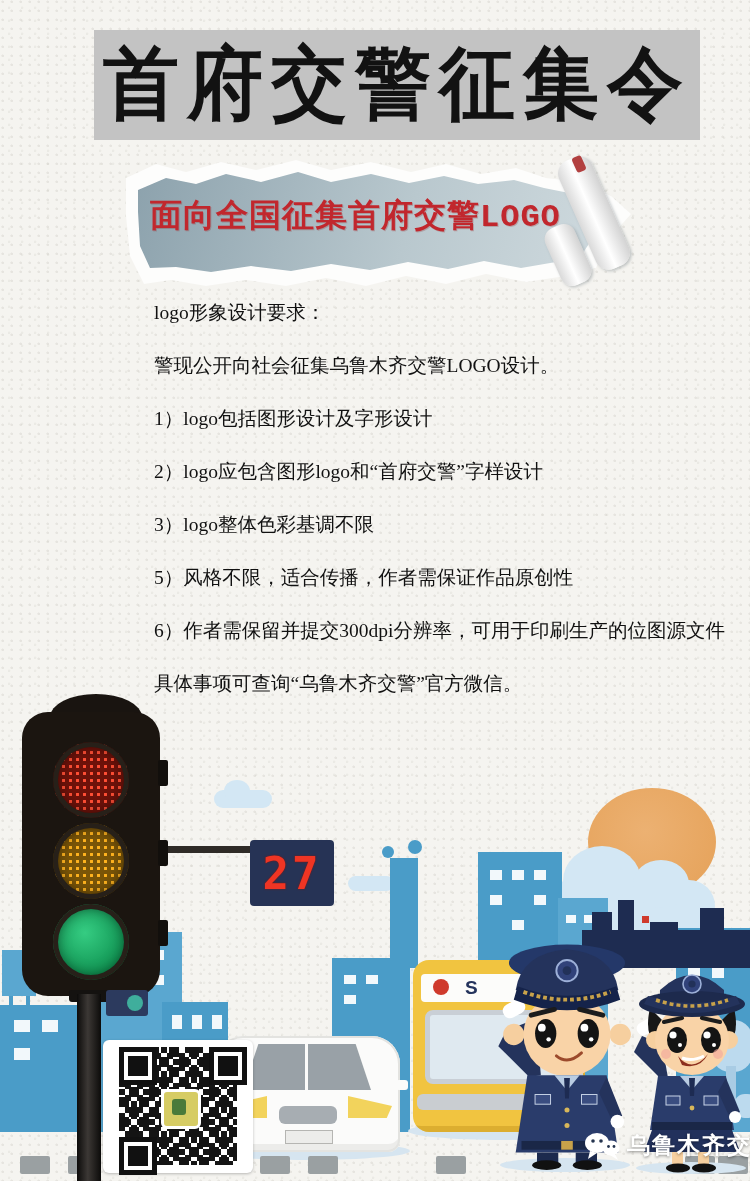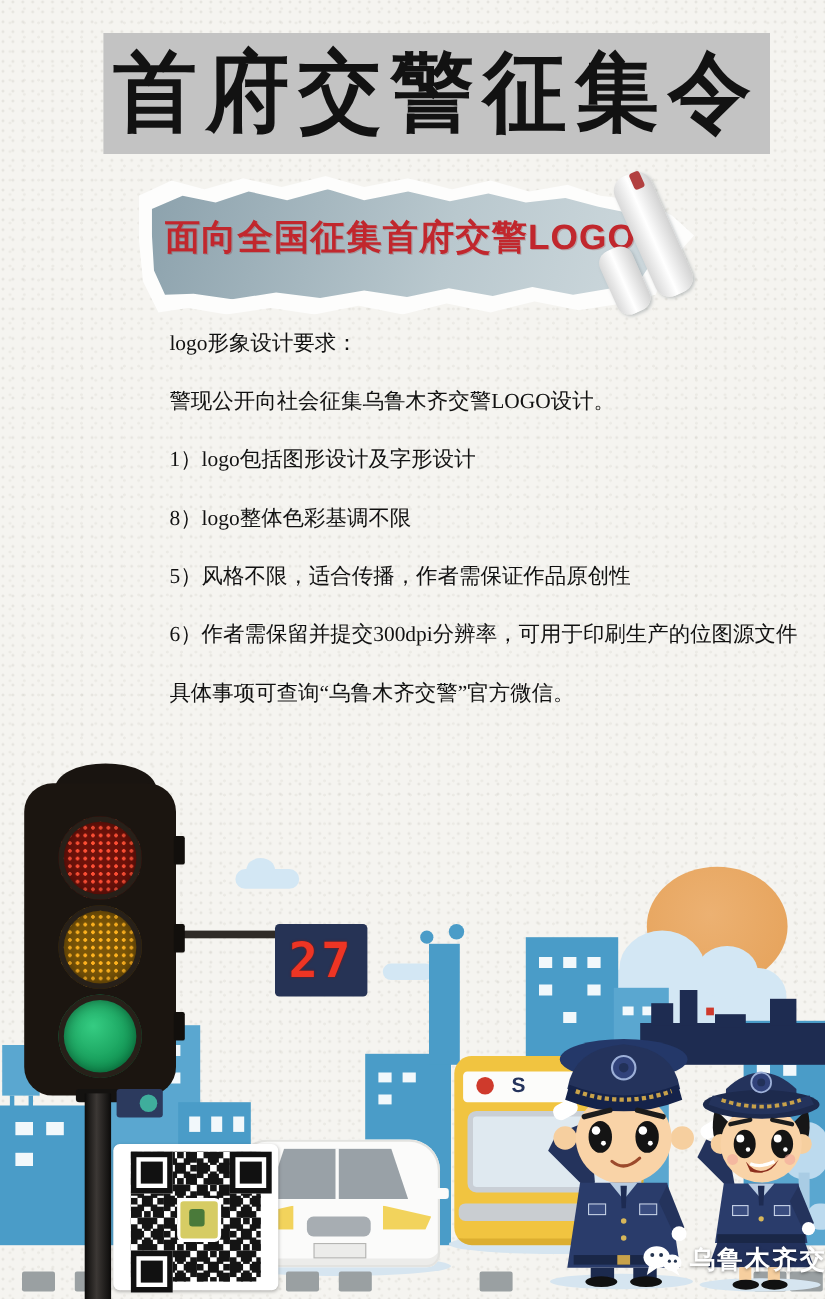--- a/index.html
+++ b/index.html
@@ -20,21 +20,21 @@
 
   
   #torn{left:126px;top:156px;width:510px;height:136px;}
   #torn-white{position:absolute;inset:0;background:#fdfdfc;
     filter:drop-shadow(2px 3px 3px rgba(120,130,135,.5));
     clip-path:polygon(0px 22px,30px 8px,60px 16px,95px 6px,130px 14px,170px 4px,205px 14px,245px 6px,285px 16px,320px 8px,355px 18px,390px 12px,420px 22px,455px 26px,485px 40px,505px 58px,482px 84px,470px 112px,440px 120px,400px 126px,360px 118px,320px 128px,280px 120px,240px 130px,200px 122px,160px 130px,120px 124px,80px 130px,45px 124px,18px 128px,4px 100px,0px 60px);}
   #torn-blue{position:absolute;inset:0;background:linear-gradient(105deg,#8aa0ab,#b9c8ce 55%,#d3dde1);
     clip-path:polygon(12px 34px,40px 22px,70px 28px,100px 18px,135px 26px,172px 16px,205px 26px,245px 18px,283px 27px,318px 20px,352px 28px,388px 24px,418px 32px,448px 38px,472px 50px,488px 60px,468px 80px,455px 100px,430px 106px,395px 112px,358px 105px,322px 113px,282px 106px,244px 114px,205px 108px,165px 115px,125px 110px,85px 116px,50px 111px,24px 112px,14px 90px,12px 56px);}
   #banner-text{position:absolute;left:24px;top:38px;font-size:32px;font-weight:bold;
     color:#c1272d;letter-spacing:1px;white-space:nowrap;
-    text-shadow:1px 1px 0 rgba(140,30,30,.25);}
+    text-shadow:1px 1px 0 rgba(140,30,30,.25);font-family:Liberation Mono, monospace;}
 
   
   #roll{left:532px;top:152px;width:110px;height:145px;}
   .roll-seg{position:absolute;background:linear-gradient(90deg,#d9d9d9,#ffffff 45%,#d2d2d2);
     border-radius:14px;box-shadow:1px 2px 3px rgba(130,140,145,.45);}
   #roll-a{left:44px;top:2px;width:36px;height:118px;transform:rotate(-24deg);}
   #roll-b{left:20px;top:72px;width:32px;height:62px;transform:rotate(-24deg);border-radius:12px;}
   #roll-tip{position:absolute;left:42px;top:4px;width:10px;height:16px;background:#b24040;
     transform:rotate(-24deg);border-radius:3px;}
 
@@ -157,21 +157,22 @@
   <div class="abs" id="roll">
     <div class="roll-seg" id="roll-a"></div>
     <div class="roll-seg" id="roll-b"></div>
     <div id="roll-tip"></div>
   </div>
 
   <div class="abs" id="body-text">
     <div class="line">logo形象设计要求：</div>
     <div class="line">警现公开向社会征集乌鲁木齐交警LOGO设计。</div>
     <div class="line">1）logo包括图形设计及字形设计</div>
-    <div class="line">8）logo整体色彩基调不限</div>
+    <div class="line">2）logo应包含图形logo和“首府交警”字样设计</div>
+    <div class="line">3）logo整体色彩基调不限</div>
     <div class="line">5）风格不限，适合传播，作者需保证作品原创性</div>
     <div class="line">6）作者需保留并提交300dpi分辨率，可用于印刷生产的位图源文件</div>
     <div class="line">具体事项可查询“乌鲁木齐交警”官方微信。</div>
   </div>
 
   <div id="scene">
 
     <div class="abs" id="sun"></div>
     <div class="cloud" id="cloud-big"></div>
     <div class="cloud" id="cloud-s1"></div>

